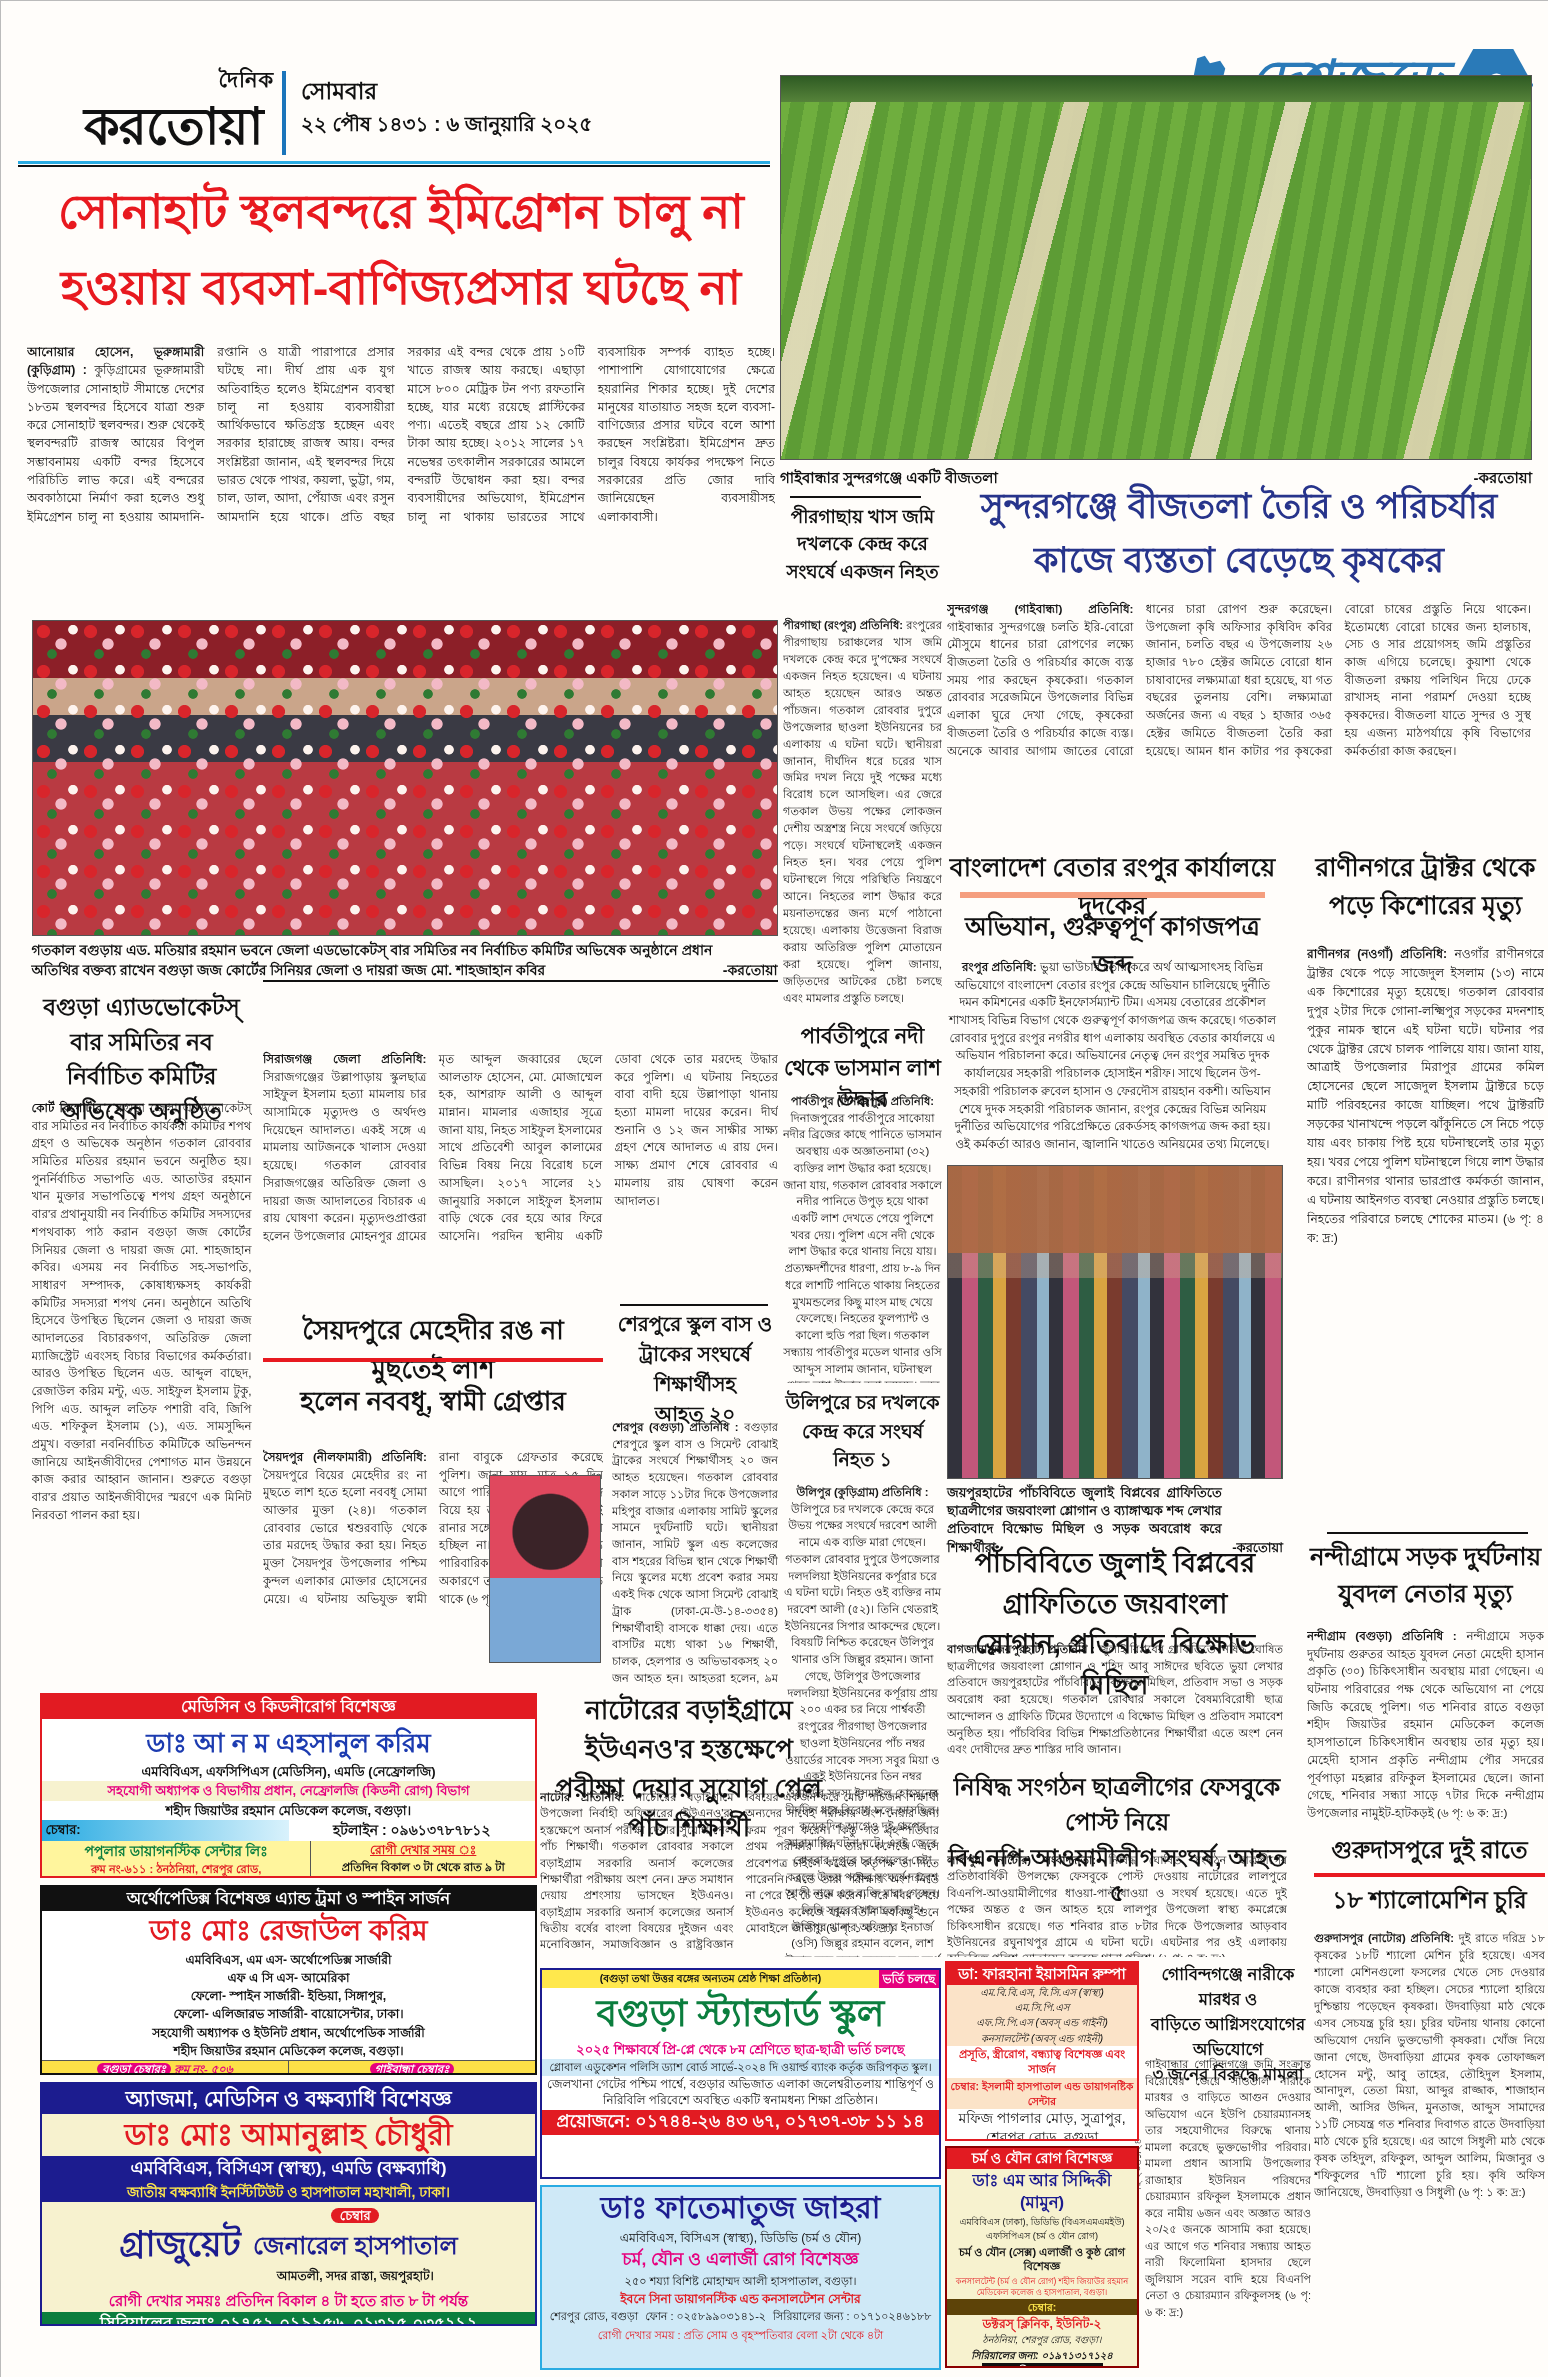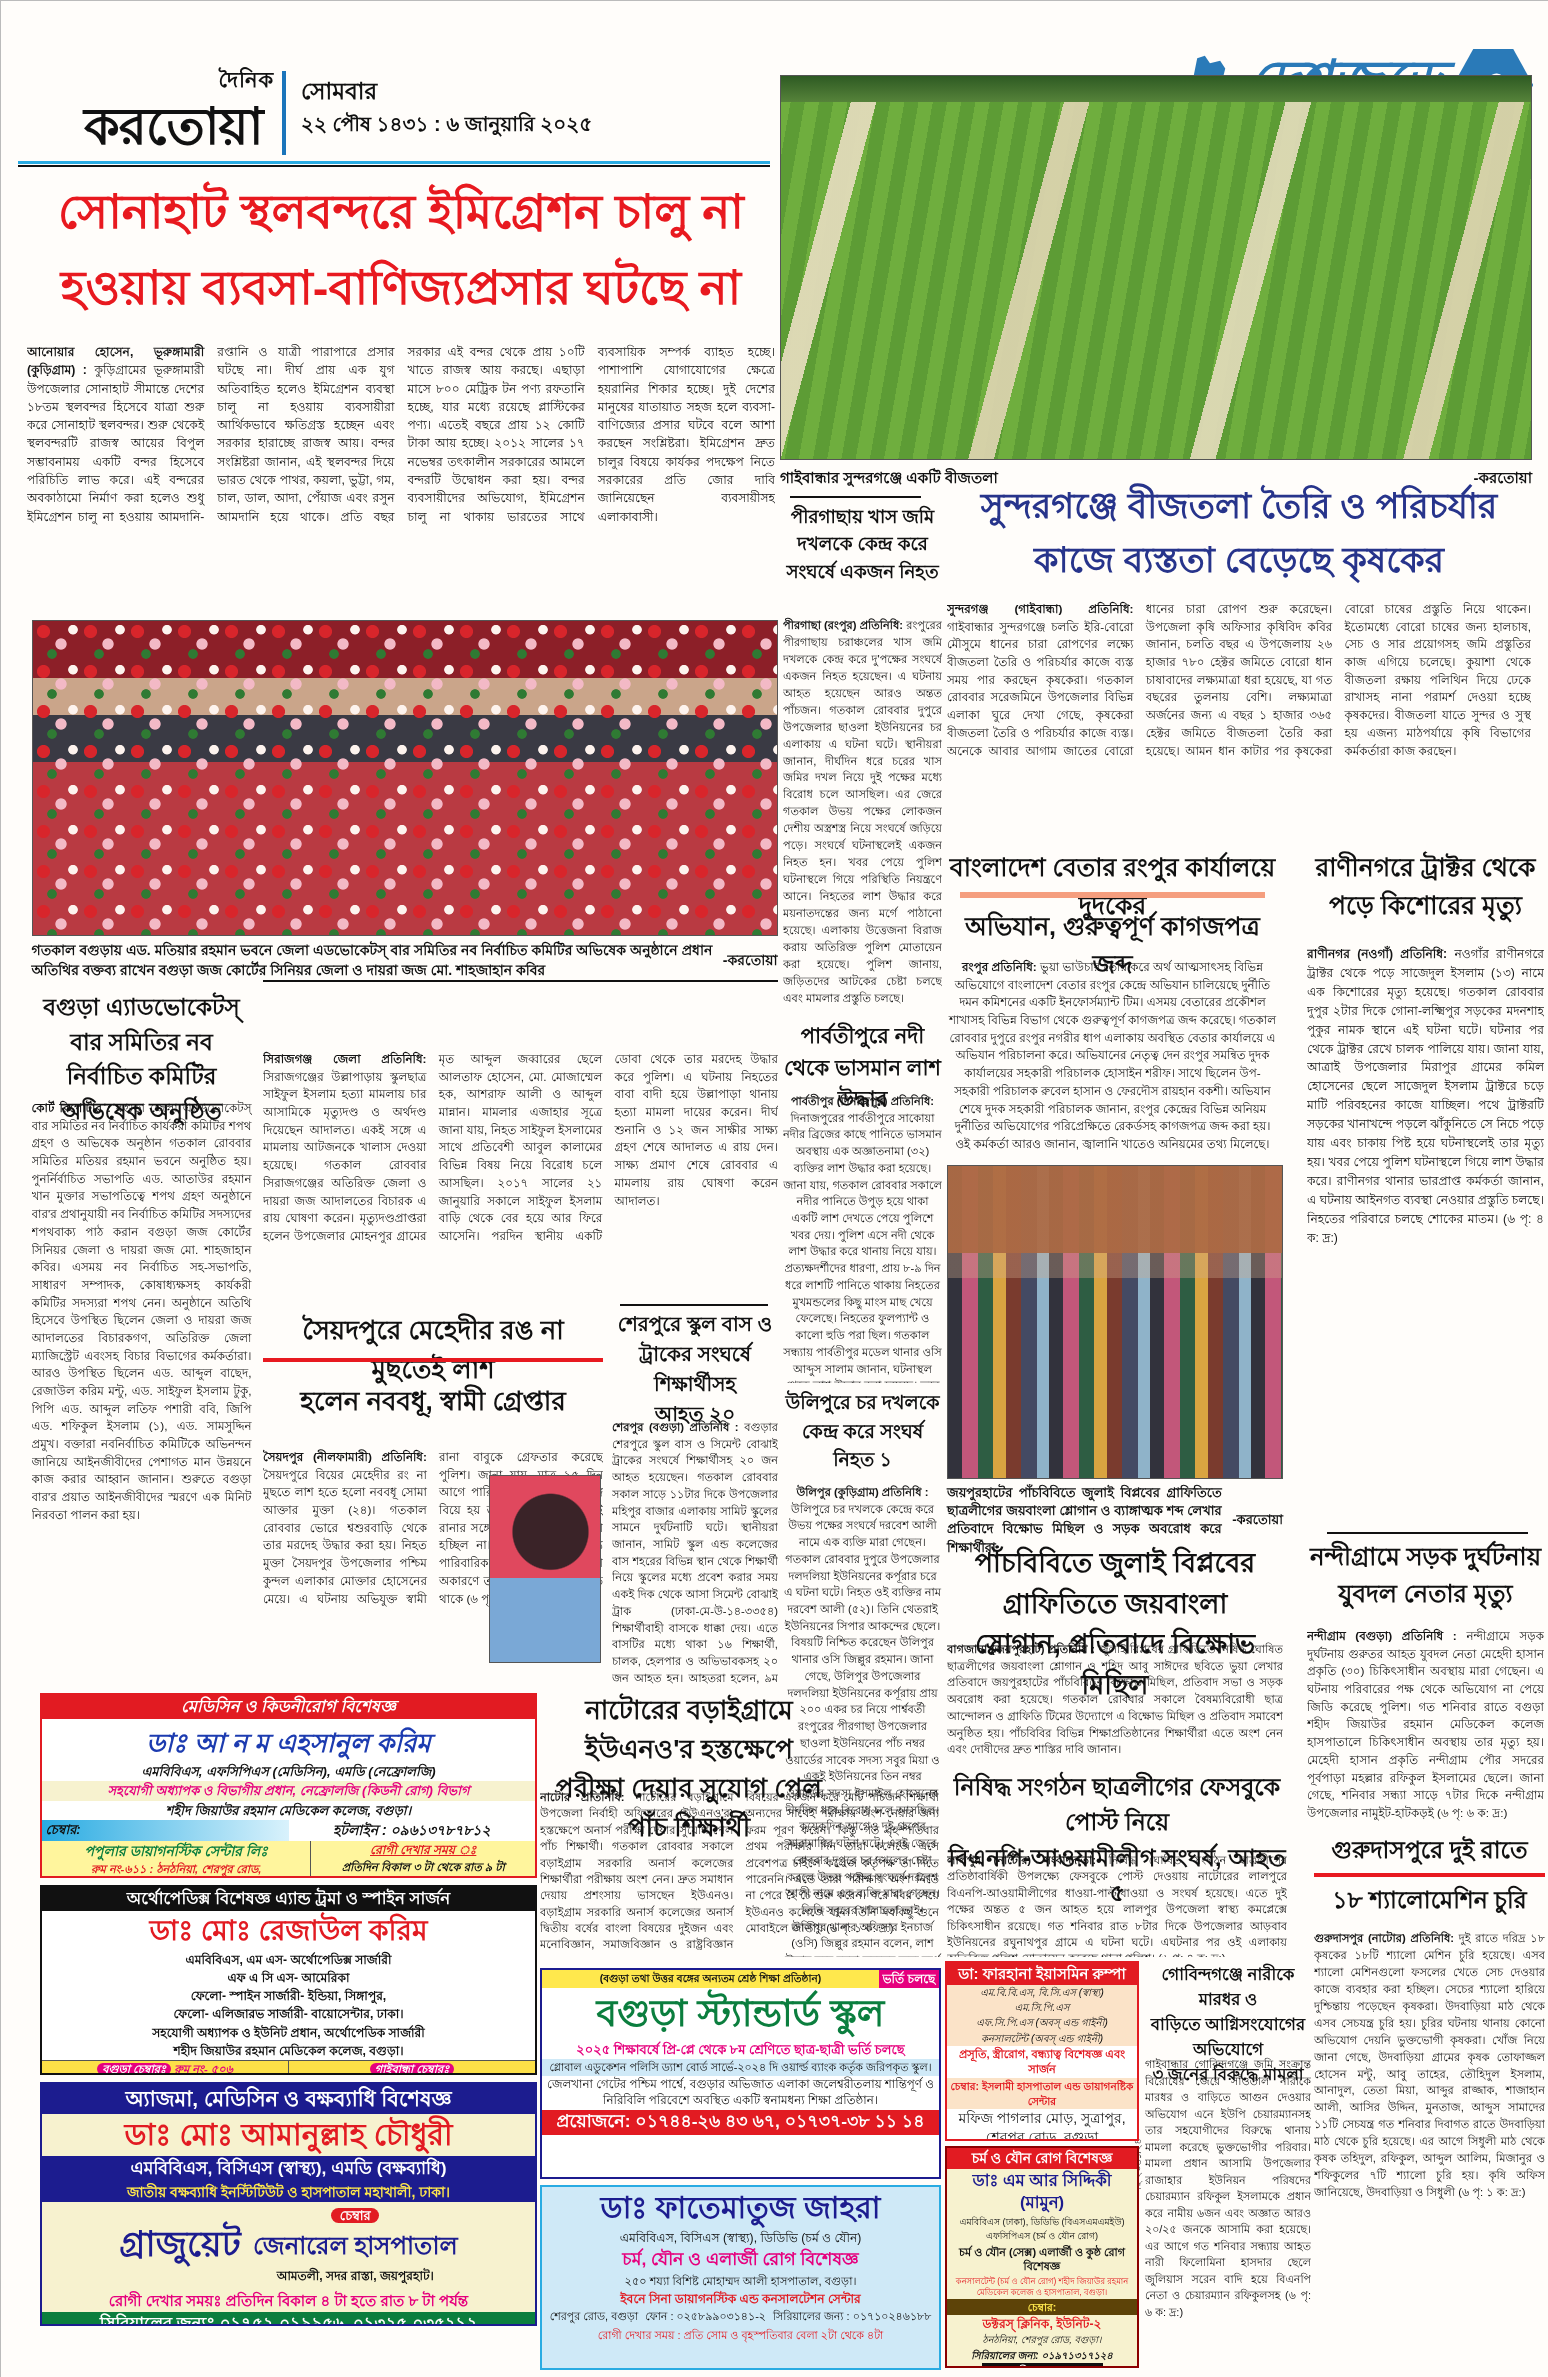--- a/index.html
+++ b/index.html
@@ -8,21 +8,21 @@
         border:0.9px solid #bbb;}
   .abs{position:absolute;}
   .hl{font-weight:bold;text-align:center;line-height:1.5;color:#111;}
   .hl-red{color:#e8191f;}
   .hl-blue{color:#27348b;}
   .body-txt{text-align:justify;overflow:hidden;color:#141414;}
   .byline{font-weight:bold;}
   .cols2{column-count:2;column-gap:12.2px;}
   .cols3{column-count:3;column-gap:12.2px;}
   .cols4{column-count:4;column-gap:13px;}
-  .caption{font-weight:bold;font-size:14px;line-height:1.4;display:flex;gap:10.5px;align-items:center;}
+  .caption{font-weight:bold;font-size:14px;line-height:1.4;display:flex;gap:10.5px;align-items:flex-end;}
   .caption .cap-text{flex:1;text-align:justify;}
   .credit{white-space:nowrap;font-weight:bold;}
   .rule-black{background:#111;height:1.7px;}
   .rule-red{background:#e8191f;height:4.4px;}
   .rule-salmon{background:#f59e7e;height:6.1px;}
   .header-rule{background:linear-gradient(180deg,#29abe2 0 3.5px,#fff 3.5px 4.4px,#111 4.4px 6.1px);height:6.1px;}
   
   .brand-top{font-size:21px;font-weight:bold;text-align:right;letter-spacing:0.9px;}
   .brand-main{font-size:51px;font-weight:900;letter-spacing:-0.9px;line-height:1.1;}
   .day-txt{font-size:23px;font-weight:bold;}
@@ -264,21 +264,21 @@
   <div class="abs vert" style="left:1129px;top:2084px;height:105px;">ছি-২৩৬১/২৪</div>
   <div class="abs hl" style="left:1144px;top:1962px;width:166px;font-size:16.6px;">
     <div>গোবিন্দগঞ্জে নারীকে মারধর ও</div>
     <div>বাড়িতে আগ্নিসংযোগের অভিযোগে</div>
     <div>৩ জনের বিরুদ্ধে মামলা</div>
   </div>
   <div class="abs body-txt" style="left:1144px;top:2055px;width:166px;height:312px;font-size:11px;line-height:1.5;">
     <span>গাইবান্ধার গোবিন্দগঞ্জে জমি সংক্রান্ত বিরোধের জেরে সাঁওতাল নারীকে মারধর ও বাড়িতে আগুন দেওয়ার অভিযোগ এনে ইউপি চেয়ারম্যানসহ তার সহযোগীদের বিরুদ্ধে থানায় মামলা করেছে ভুক্তভোগীর পরিবার। মামলা প্রধান আসামি উপজেলার রাজাহার ইউনিয়ন পরিষদের চেয়ারম্যান রফিকুল ইসলামকে প্রধান করে নামীয় ৬জন এবং অজ্ঞাত আরও ২০/২৫ জনকে আসামি করা হয়েছে। এর আগে গত শনিবার সন্ধ্যায় আহত নারী ফিলোমিনা হাসদার ছেলে জুলিয়াস সরেন বাদি হয়ে বিএনপি নেতা ও চেয়ারম্যান রফিকুলসহ (৬ পৃ: ৬ ক: দ্র:)</span>
   </div>
 
-  <div class="abs ad" style="left:39px;top:1692px;width:497px;height:185px;border:2.6px solid #e21b22;font-style:italic;">
+  <div class="abs ad" style="left:39px;top:1692px;width:497px;height:185px;border:2.6px solid #e21b22;">
     <span class="s bg-red b" style="font-size:16.6px;">মেডিসিন ও কিডনীরোগ বিশেষজ্ঞ</span>
     <span class="s t-blue b" style="font-size:26px;">ডাঃ আ ন ম এহসানুল করিম</span>
     <span class="s b" style="font-size:13px;">এমবিবিএস, এফসিপিএস (মেডিসিন), এমডি (নেফ্রোলজি)</span>
     <span class="s bg-cream t-pink b" style="font-size:13px;">সহযোগী অধ্যাপক ও বিভাগীয় প্রধান, নেফ্রোলজি (কিডনী রোগ) বিভাগ</span>
     <span class="s b" style="font-size:13px;">শহীদ জিয়াউর রহমান মেডিকেল কলেজ, বগুড়া।</span>
     <div style="display:flex;">
       <span class="s bg-cyan b" style="flex:1;text-align:left;font-size:13px;">চেম্বার:</span>
       <span class="s b" style="flex:1;font-size:14px;">হটলাইন : ০৯৬১৩৭৮৭৮১২</span>
     </div>
     <div style="display:flex;background:#fff59d;">

